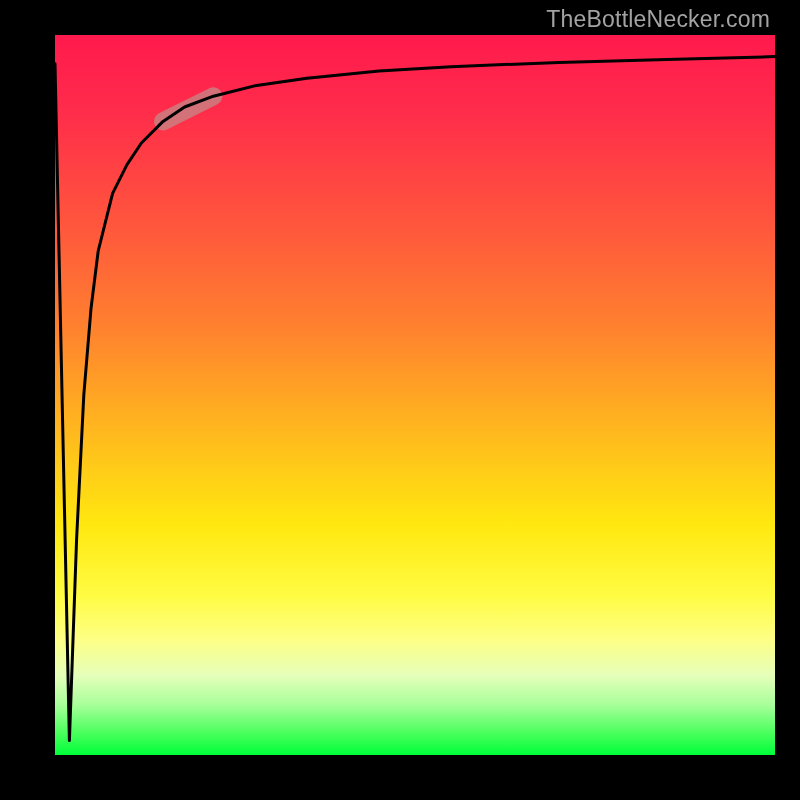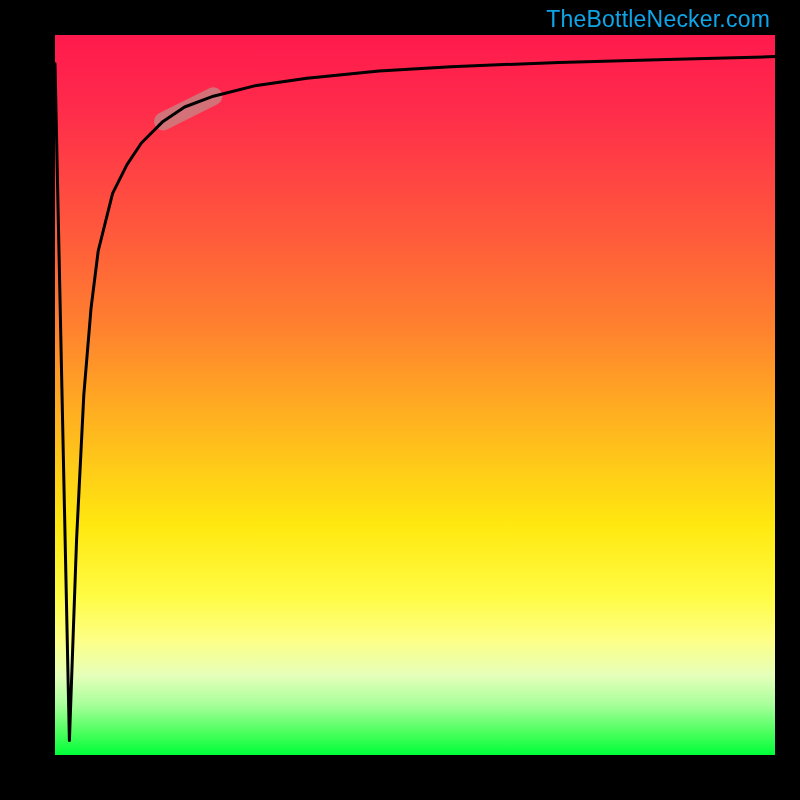--- a/index.html
+++ b/index.html
@@ -62,21 +62,21 @@
     stroke-opacity: 0.75;
     stroke-width: 18;
     stroke-linecap: round;
   }
   .watermark {
     position: absolute;
     top: 6px;
     right: 30px;
     font-family: Arial, Helvetica, sans-serif;
     font-size: 23px;
-    color: #0ea5e9;
+    color: #a3a3a3;
     letter-spacing: 0.2px;
   }
 </style>
 </head>
 <body>
 
 <div class="chart-wrap">
 
   <div class="watermark">TheBottleNecker.com</div>
 

